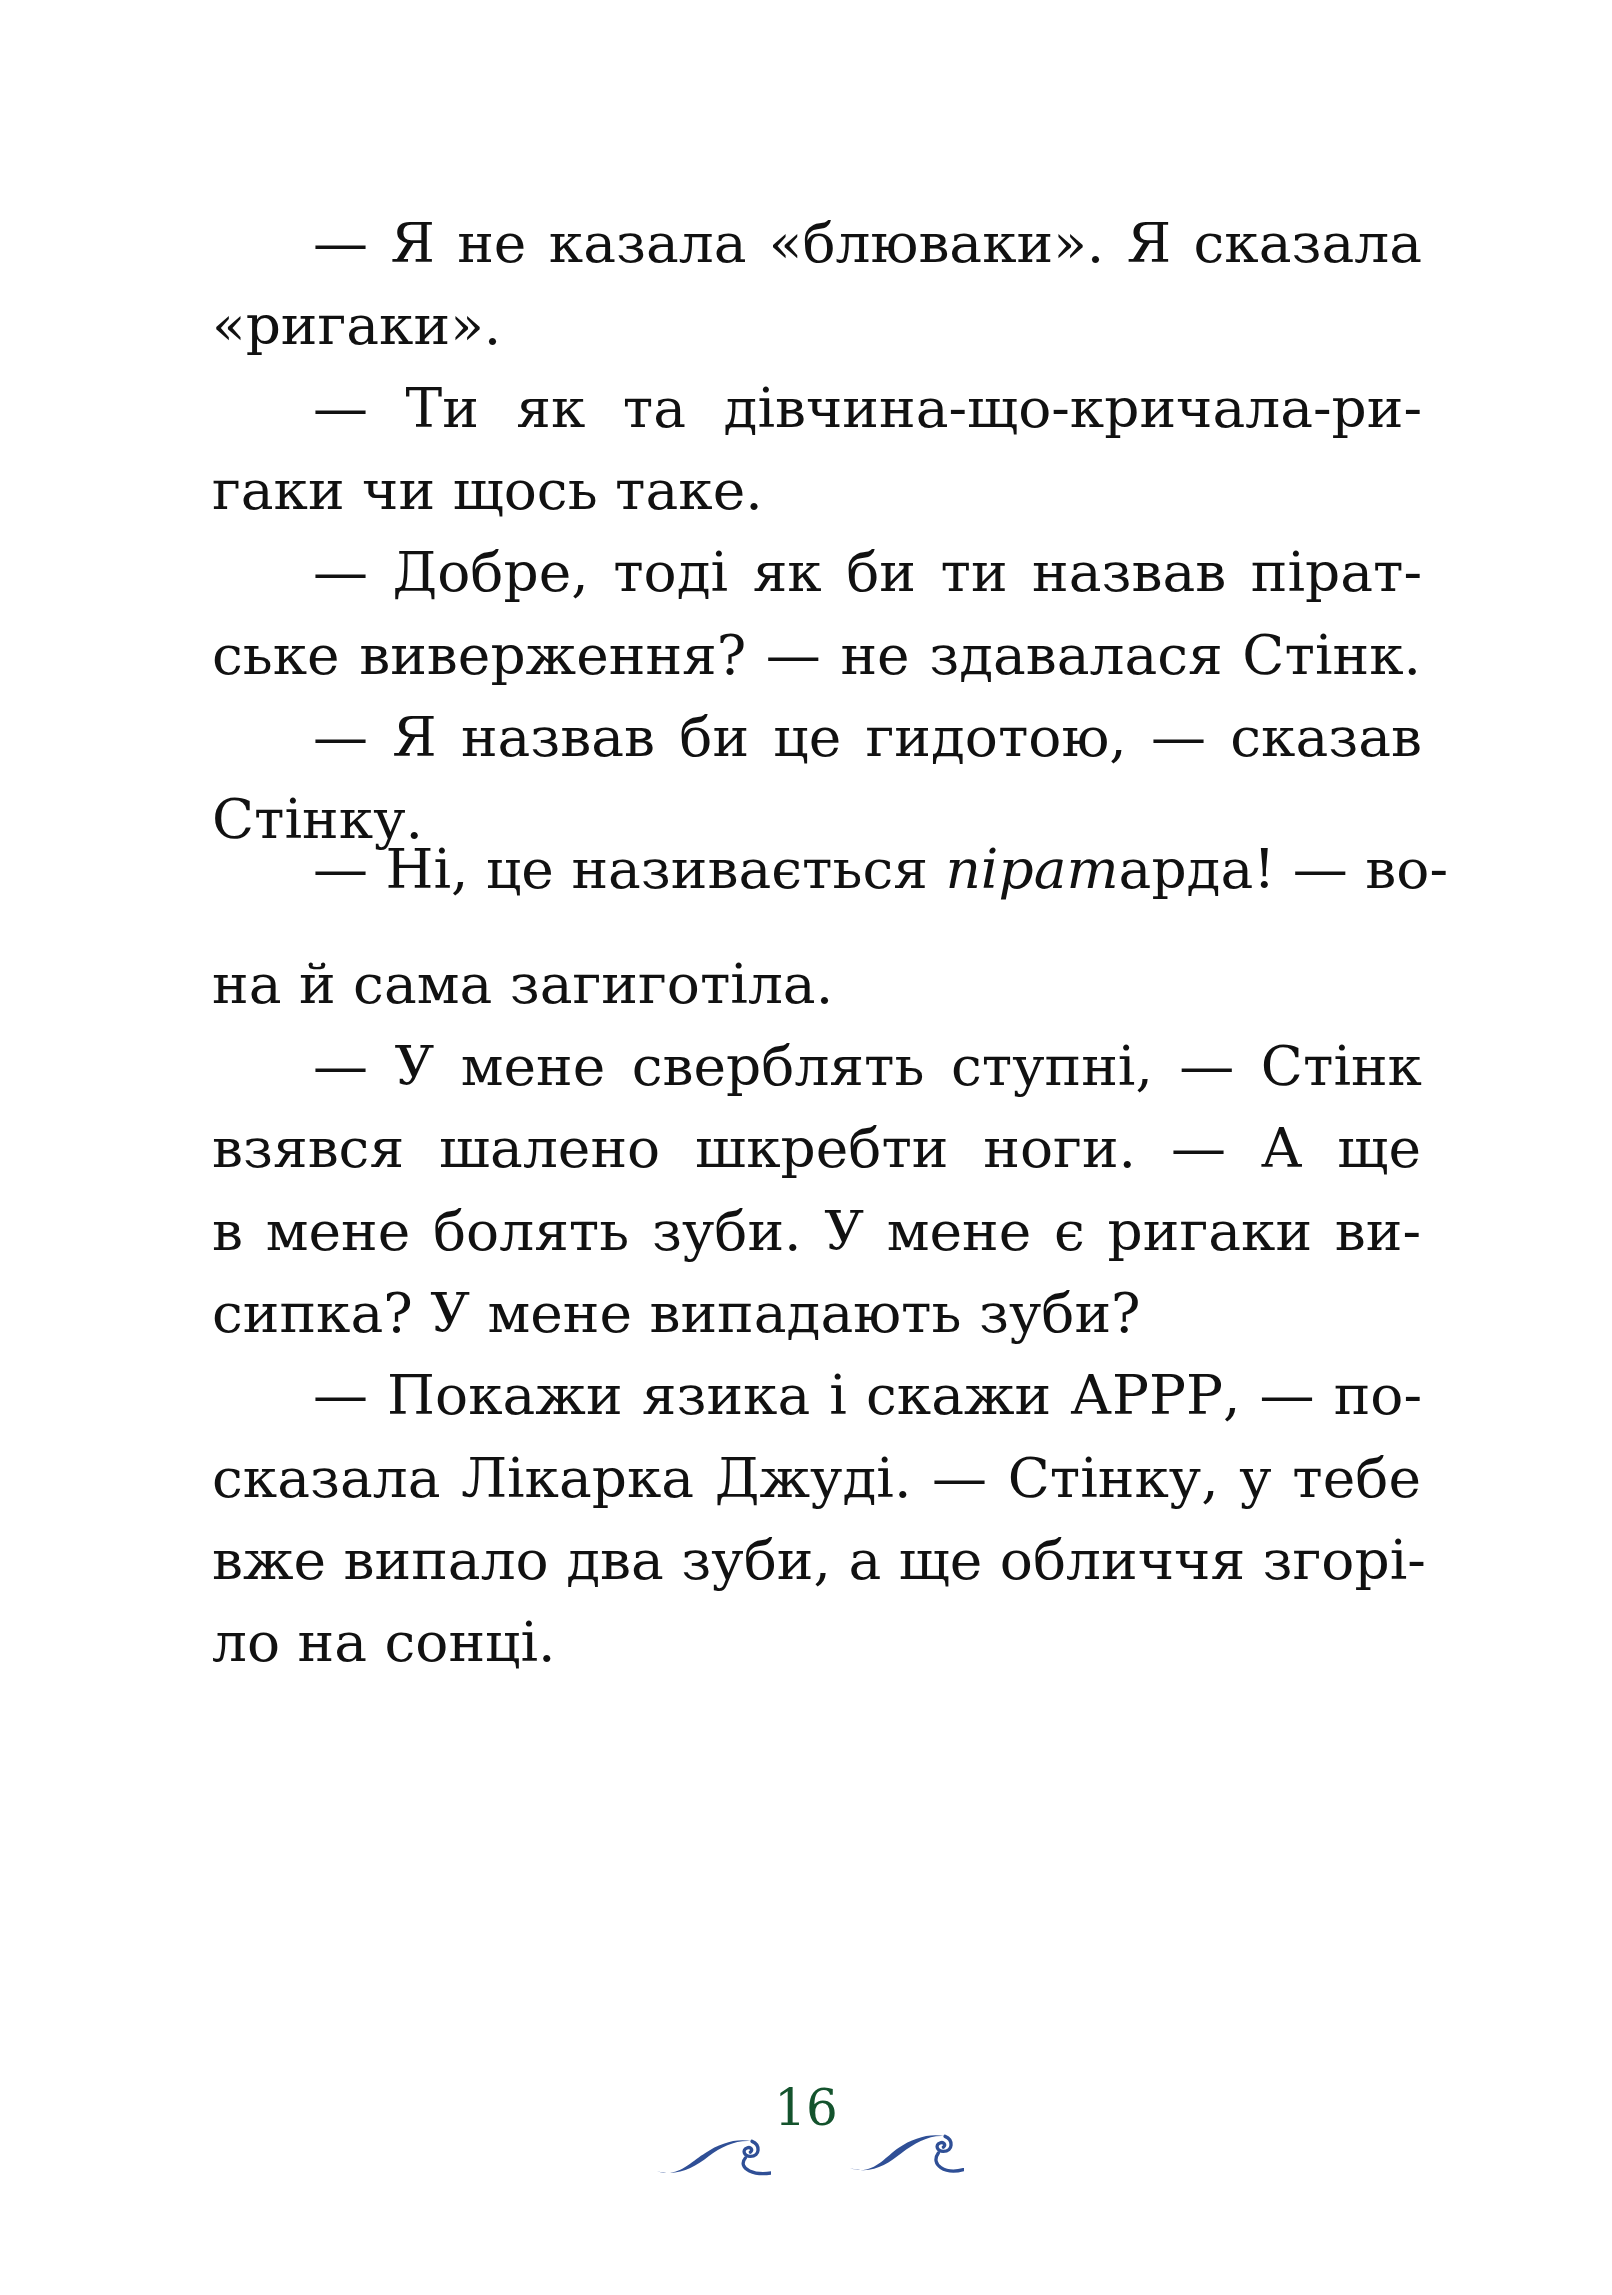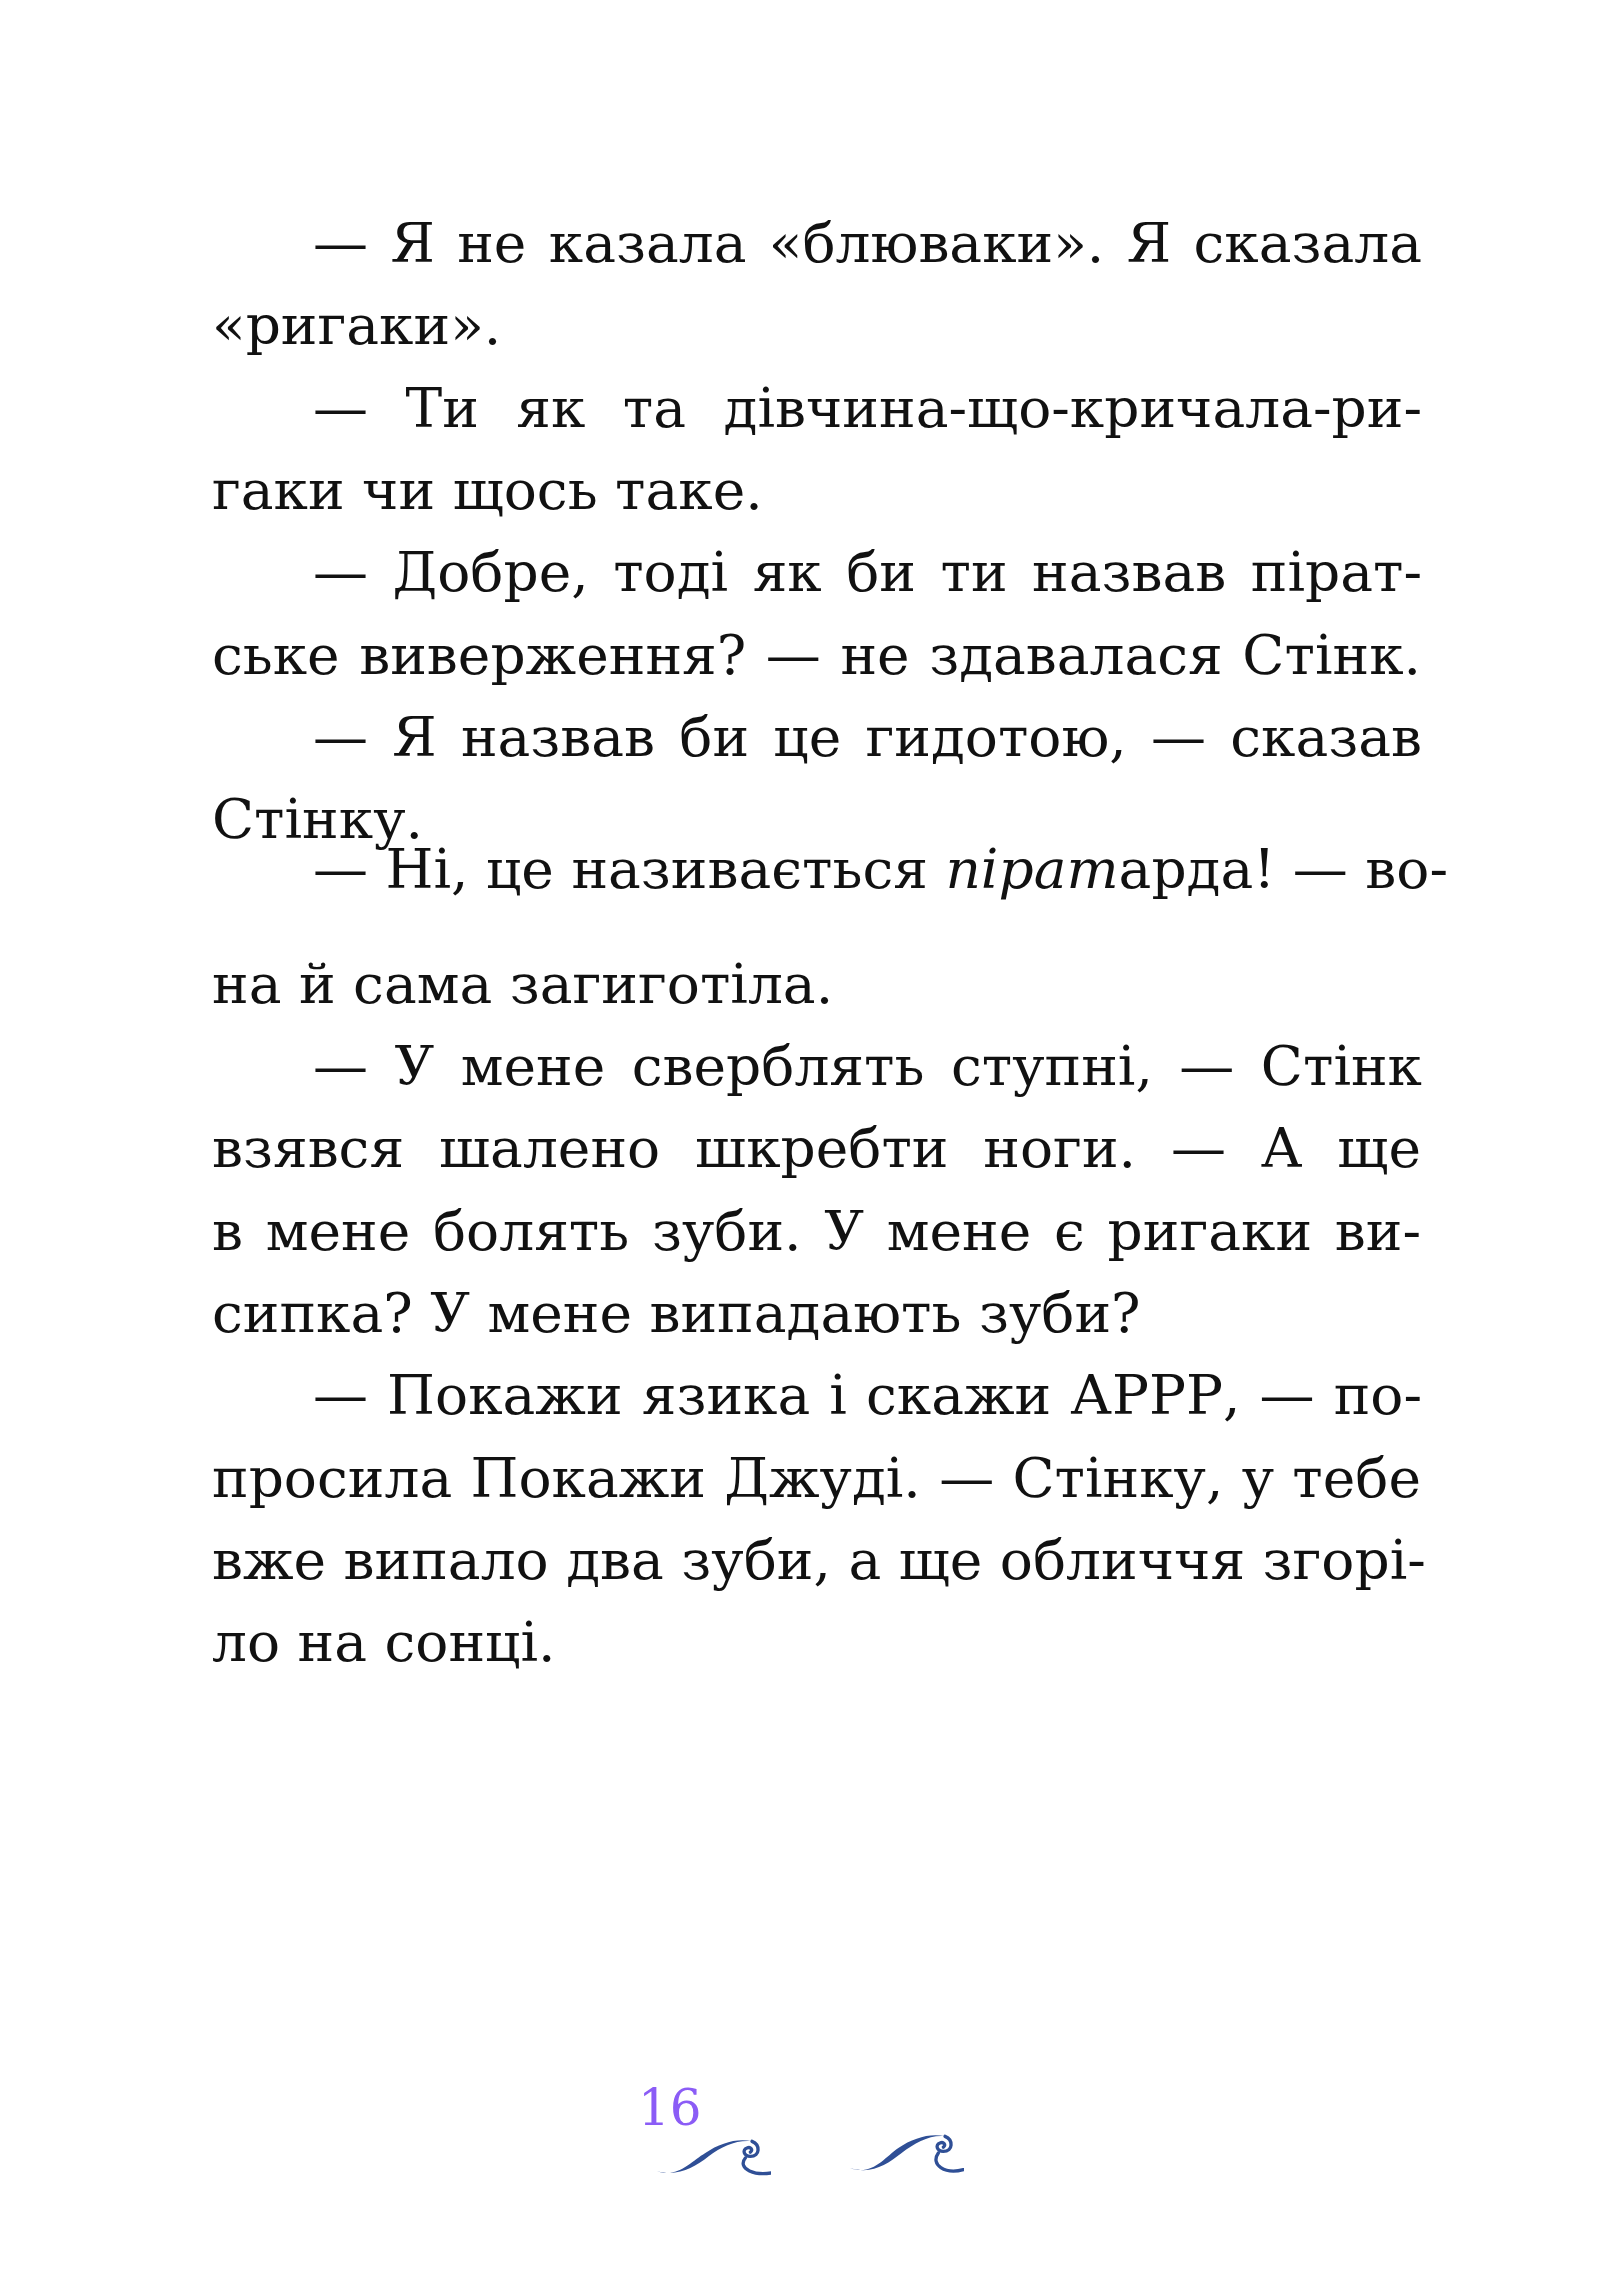--- a/index.html
+++ b/index.html
@@ -14,23 +14,23 @@
     position: absolute; left: 0; height: 82px; line-height: 82px;
     white-space: nowrap; width: 1209px;
   }
   .line.justify { text-align: justify; text-align-last: justify; }
   .line.indent { padding-left: 101px; width: 1109px; }
   .line em { font-style: italic; }
   .folio {
     position: absolute; left: 638px; top: 2079px; width: 336px; height: 109px;
   }
   .page-number {
-    position: absolute; left: 0; width: 336px; top: 0; text-align: left;
+    position: absolute; left: 0; width: 336px; top: 0; text-align: center;
     font-family: "DejaVu Serif", "Liberation Serif", serif;
-    font-size: 50px; color: #8b5cf6; line-height: 59px;
+    font-size: 50px; color: #14532d; line-height: 59px;
   }
   .wave { position: absolute; top: 49px; width: 118px; height: 50px; }
   .wave.left { left: 15px; }
   .wave.right { left: 208px; }
 </style>
 </head>
 <body>
 
 <div class="page">
   <div class="text-block">
@@ -42,21 +42,21 @@
     <div class="line justify" style="top:412px">ське виверження? — не здавалася Стінк.</div>
     <div class="line indent justify" style="top:494px">— Я назвав би це гидотою, — сказав</div>
     <div class="line" style="top:576px">Стінку.</div>
     <div class="line indent justify" style="top:626px"><span>— Ні, це називається </span><em>пірат</em><span>арда! — во-</span></div>
     <div class="line" style="top:741px">на й сама загиготіла.</div>
     <div class="line indent justify" style="top:823px">— У мене сверблять ступні, — Стінк</div>
     <div class="line justify" style="top:905px">взявся шалено шкребти ноги. — А ще</div>
     <div class="line justify" style="top:988px">в мене болять зуби. У мене є ригаки ви-</div>
     <div class="line" style="top:1070px">сипка? У мене випадають зуби?</div>
     <div class="line indent justify" style="top:1152px">— Покажи язика і скажи АРРР, — по-</div>
-    <div class="line justify" style="top:1235px">просила Покажи Джуді. — Стінку, у тебе</div>
+    <div class="line justify" style="top:1235px">сказала Лікарка Джуді. — Стінку, у тебе</div>
     <div class="line justify" style="top:1317px">вже випало два зуби, а ще обличчя згорі-</div>
     <div class="line" style="top:1399px">ло на сонці.</div>
   </div>
 
   <div class="folio">
     <svg class="wave left" viewBox="0 0 140 60">
       <path d="M4 52 C 30 60, 45 40, 62 30 C 80 18, 100 12, 118 16 C 100 14, 82 22, 66 34 C 48 48, 30 58, 4 52 Z" fill="#2f4f96"></path>
       <path d="M118 16 C 128 20, 128 34, 116 34 C 108 34, 106 26, 112 24 C 116 22, 120 26, 116 29" fill="none" stroke="#2f4f96" stroke-width="4" stroke-linecap="round"></path>
       <path d="M110 36 C 100 48, 120 60, 150 52" fill="none" stroke="#2f4f96" stroke-width="4" stroke-linecap="round"></path>
     </svg>

